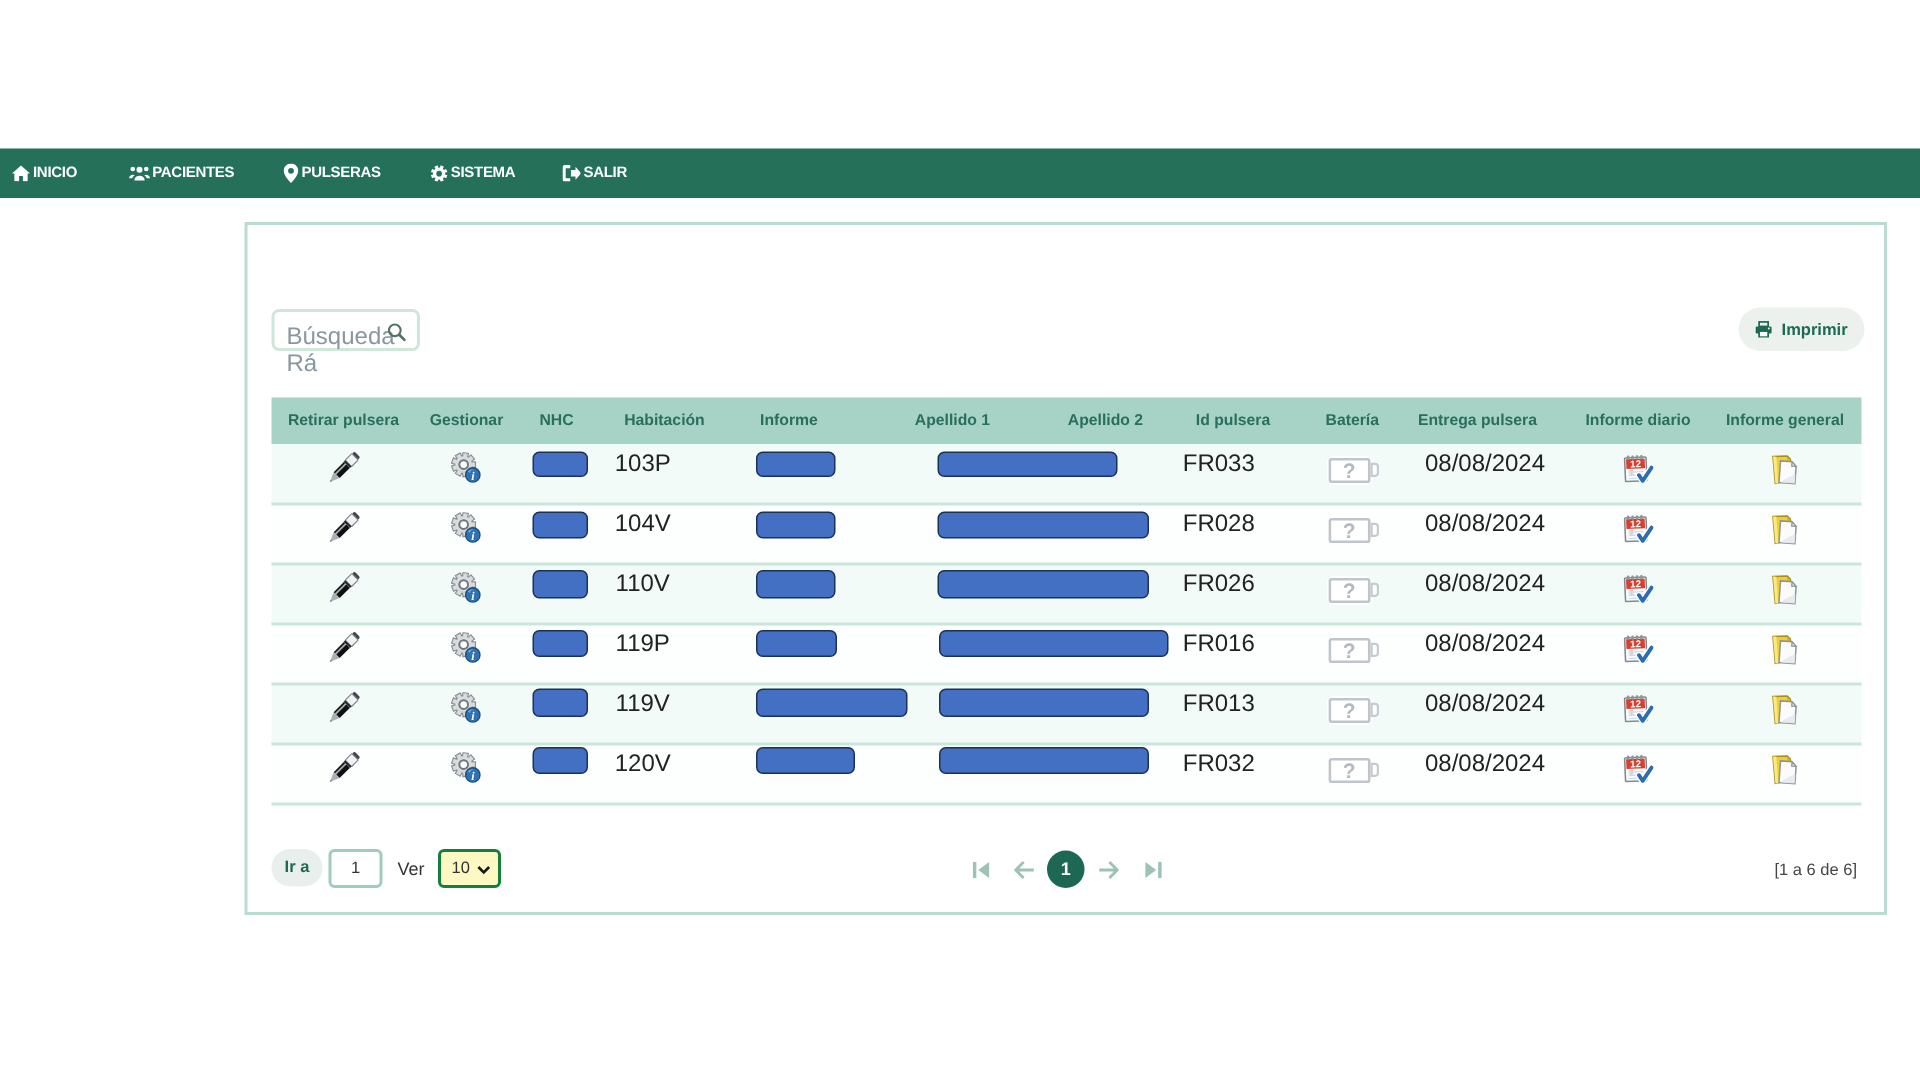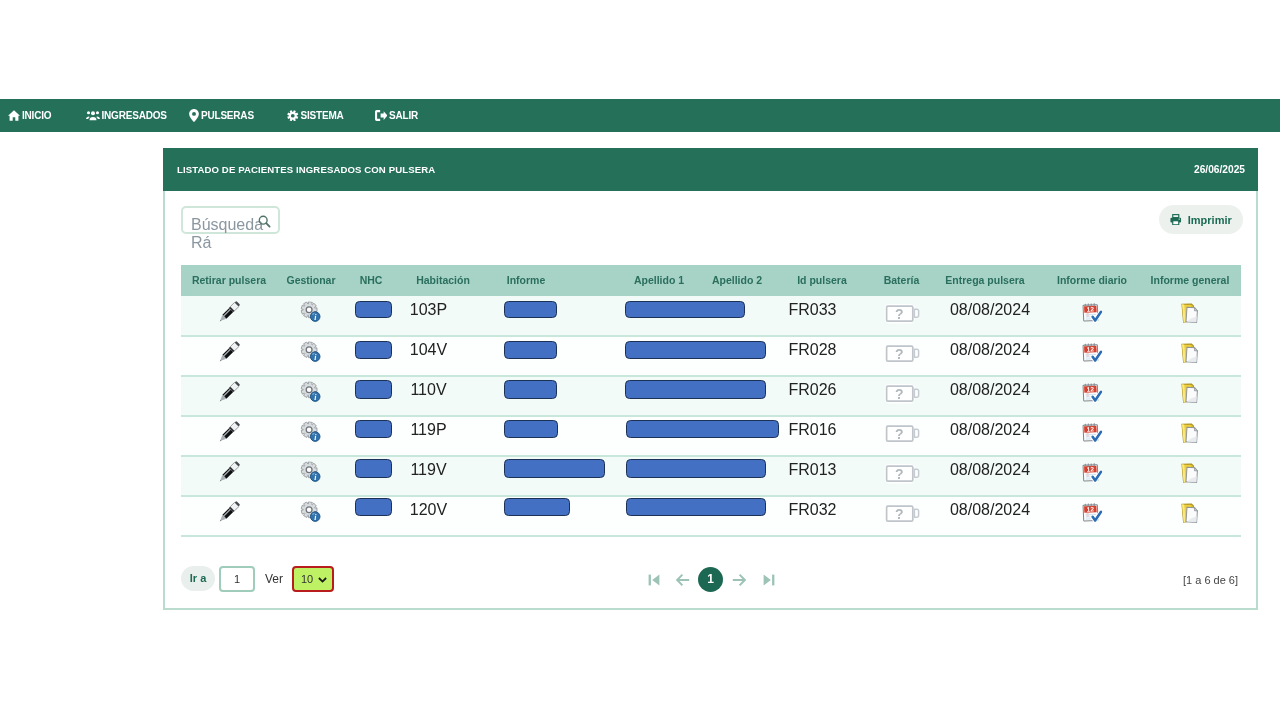--- a/index.html
+++ b/index.html
@@ -24,21 +24,21 @@
   .row.even { background:#fdfffe; }
   .rsep { position:absolute; left:181px; width:1060px; height:2px; background:#c9e6da; }
   .cell { position:absolute; transform:translate(-50%,-50%); font-size:16px; color:#222; white-space:nowrap; }
   .icn { position:absolute; transform:translate(-50%,-50%); line-height:0; }
   .bar { position:absolute; background:#4470c3; border:1.7px solid #1c3156; border-radius:4.5px; }
   .pgarrow { position:absolute; transform:translate(-50%,-50%); line-height:0; }
   #pgcircle { position:absolute; left:698px; top:567px; width:25px; height:25px; border-radius:50%; background:#1d6853; color:#fff; font-size:12px; font-weight:bold; text-align:center; line-height:25px; }
   #ira { position:absolute; left:181px; top:566px; width:34px; height:25px; border-radius:13px; background:#e9efec; color:#1c6a54; font-size:11px; font-weight:bold; text-align:center; line-height:25px; }
   #goin { position:absolute; left:219px; top:566px; width:36px; height:26px; border:2px solid #9fccbb; border-radius:4px; background:#fff; font-size:11px; color:#333; text-align:center; line-height:23px; }
   #verlbl { position:absolute; left:265px; top:572px; font-size:12px; color:#333; }
-  #versel { position:absolute; left:292px; top:566px; width:42px; height:26px; border:2px solid #b91c1c; border-radius:4px; background:#bef264; font-size:11px; color:#333; }
+  #versel { position:absolute; left:292px; top:566px; width:42px; height:26px; border:2px solid #15803d; border-radius:4px; background:#fef9c3; font-size:11px; color:#333; }
   #versel span { position:absolute; left:7px; top:5px; }
   #versel svg { position:absolute; right:5px; top:9px; }
   #rangelbl { position:absolute; left:1183px; top:574px; font-size:11px; color:#444; }
 </style>
 </head>
 <body>
 <div id="stage">
   <div id="nav"></div>
 
 <div class="navitem" style="left:8px;">
@@ -49,21 +49,21 @@
     </div>
 <div class="navitem" style="left:85.5px;">
       <svg width="14" height="11" viewBox="0 0 19 14" fill="#ffffff">
 <circle cx="9.5" cy="3.8" r="2.7"></circle>
 <path d="M4.8 13.6 a4.7 4.4 0 0 1 9.4 0 z"></path>
 <circle cx="3.4" cy="3.2" r="2.1"></circle>
 <path d="M0 11.6 a3.5 3.3 0 0 1 5.2 -2.7 a6 6 0 0 0 -2.3 2.7 z"></path>
 <circle cx="15.6" cy="3.2" r="2.1"></circle>
 <path d="M19 11.6 a3.5 3.3 0 0 0 -5.2 -2.7 a6 6 0 0 1 2.3 2.7 z"></path>
 </svg>
-      <span>INGRESADOS</span>
+      <span>PACIENTES</span>
     </div>
 <div class="navitem" style="left:189px;">
       <svg width="10" height="13" viewBox="0 0 12 16">
         <path fill="#ffffff" fill-rule="evenodd" d="M6 0 C2.7 0 0 2.7 0 6 c0 4.3 6 10 6 10 s6 -5.7 6 -10 C12 2.7 9.3 0 6 0 z M6 8.4 a2.4 2.4 0 1 1 0 -4.8 a2.4 2.4 0 0 1 0 4.8 z"></path>
       </svg>
       <span>PULSERAS</span>
     </div>
 <div class="navitem" style="left:287px;">
       <svg width="11.5" height="11.5" viewBox="0 0 16 16">
         <path fill="#ffffff" fill-rule="evenodd" d="M13.60 8.00 L13.55 8.74 L15.66 9.49 L14.47 12.36 L12.45 11.40 L11.96 11.96 L11.40 12.45 L12.36 14.47 L9.49 15.66 L8.74 13.55 L8.00 13.60 L7.26 13.55 L6.51 15.66 L3.64 14.47 L4.60 12.45 L4.04 11.96 L3.55 11.40 L1.53 12.36 L0.34 9.49 L2.45 8.74 L2.40 8.00 L2.45 7.26 L0.34 6.51 L1.53 3.64 L3.55 4.60 L4.04 4.04 L4.60 3.55 L3.64 1.53 L6.51 0.34 L7.26 2.45 L8.00 2.40 L8.74 2.45 L9.49 0.34 L12.36 1.53 L11.40 3.55 L11.96 4.04 L12.45 4.60 L14.47 3.64 L15.66 6.51 L13.55 7.26 Z M8 10.6 a2.6 2.6 0 1 1 0 -5.2 a2.6 2.6 0 0 1 0 5.2 z"></path>
@@ -72,24 +72,20 @@
     </div>
 <div class="navitem" style="left:374.5px;">
       <svg width="12.5" height="11" viewBox="0 0 16 14" fill="#ffffff">
 <path d="M6.6 0 H2.2 A2.2 2.2 0 0 0 0 2.2 v9.6 A2.2 2.2 0 0 0 2.2 14 h4.4 v-2.7 H2.7 V2.7 h3.9 z"></path>
 <path d="M7.2 4.3 h3.9 V1.4 L16 7 l-4.9 5.6 V9.7 H7.2 z"></path>
 </svg>
       <span>SALIR</span>
     </div>
 
   <div id="panel"></div>
-  <div id="phead">
-      <span class="t1">LISTADO DE PACIENTES INGRESADOS CON PULSERA</span>
-      <span class="t2">26/06/2025</span>
-    </div>
   <div id="search">
       <span class="ph">Búsqueda Rá</span>
       <svg width="13" height="13" viewBox="0 0 13 13">
 <circle cx="5.2" cy="5.2" r="3.9" fill="none" stroke="#517367" stroke-width="1.4"></circle>
 <line x1="8.2" y1="8.2" x2="11.6" y2="11.6" stroke="#517367" stroke-width="1.8" stroke-linecap="round"></line>
 </svg>
     </div>
   <div id="btnprint">
       <svg width="11.5" height="11.5" viewBox="0 0 13 13">
 <rect x="3.1" y="0.7" width="6.8" height="3.4" fill="none" stroke="#1c6a54" stroke-width="1.3"></rect>
@@ -98,21 +94,21 @@
 <rect x="3.1" y="7.6" width="6.8" height="4.6" fill="#ffffff" stroke="#1c6a54" stroke-width="1.3"></rect>
 </svg>
       <span>Imprimir</span>
     </div>
   <div id="thead">
     <span class="hc" style="left:48px;">Retirar pulsera</span>
     <span class="hc" style="left:130px;">Gestionar</span>
     <span class="hc" style="left:190px;">NHC</span>
     <span class="hc" style="left:262px;">Habitación</span>
     <span class="hc" style="left:345px;">Informe</span>
-    <span class="hc" style="left:478px;">Apellido 1</span>
+    <span class="hc" style="left:454px;">Apellido 1</span>
     <span class="hc" style="left:556px;">Apellido 2</span>
     <span class="hc" style="left:641px;">Id pulsera</span>
     <span class="hc" style="left:720.5px;">Batería</span>
     <span class="hc" style="left:804px;">Entrega pulsera</span>
     <span class="hc" style="left:911px;">Informe diario</span>
     <span class="hc" style="left:1009px;">Informe general</span>
   </div>
 <div class="row odd" style="top:296px;"></div>
 <div class="icn" style="left:228.6px; top:312px;"><svg width="29" height="29" viewBox="0 0 26 26">
         <g transform="rotate(45 13 13)">

